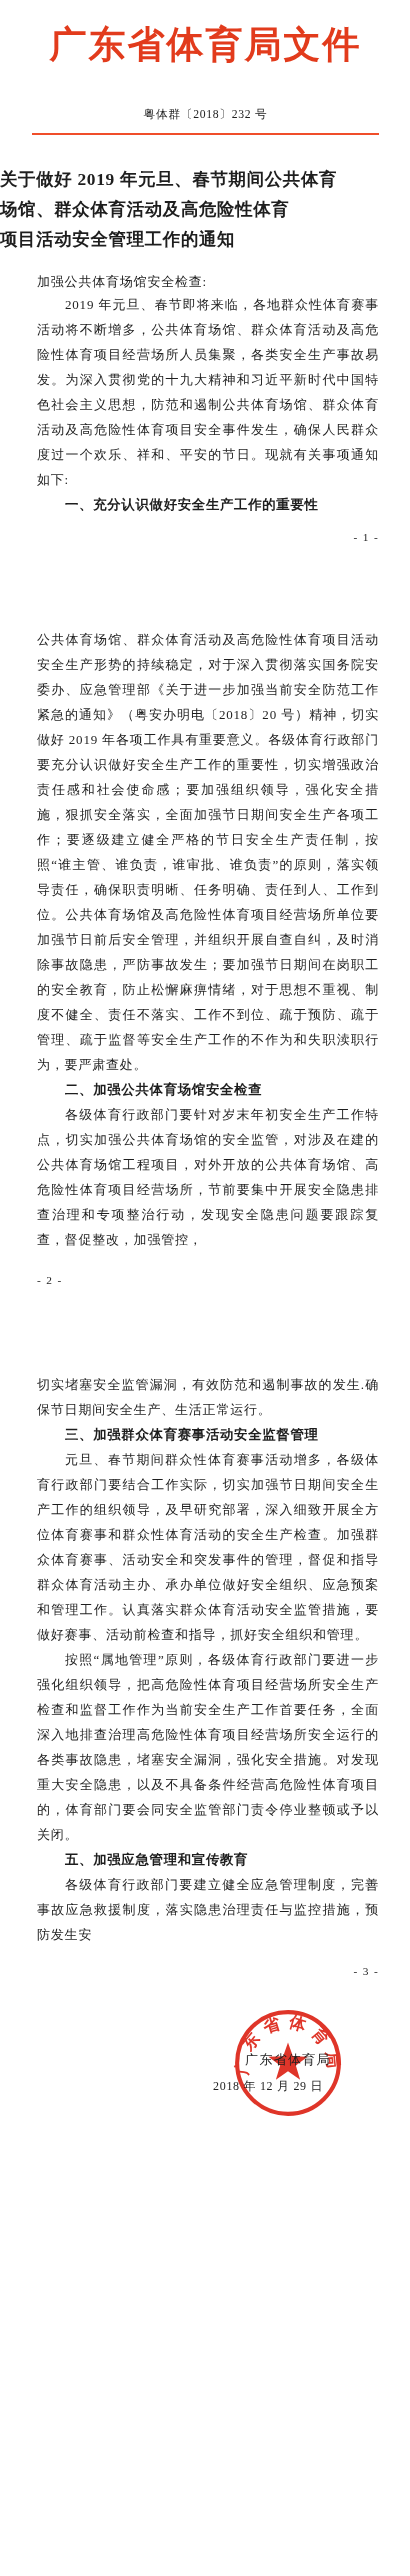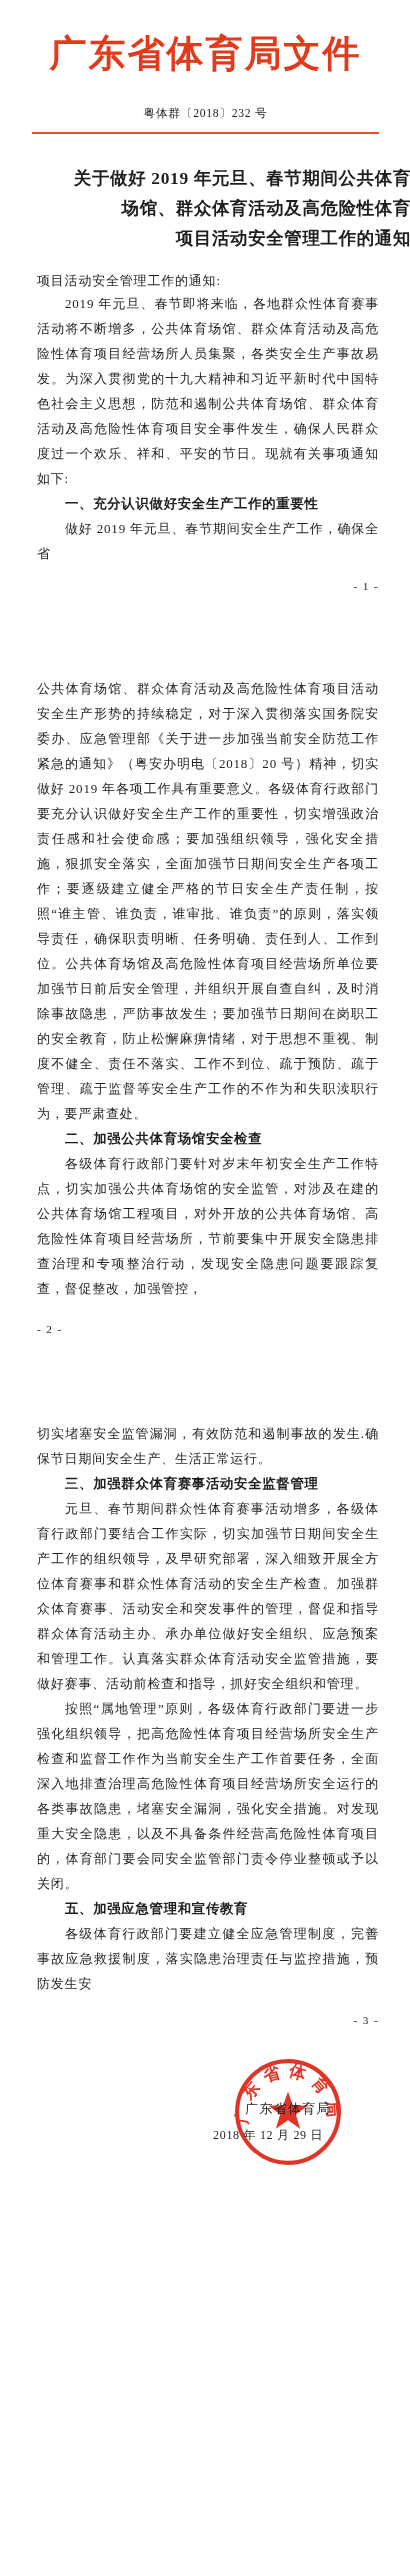--- a/index.html
+++ b/index.html
@@ -14,46 +14,45 @@
   .doc{
     position:relative;
     width:411px;height:2576px;
     margin:0 auto;
     background:#ffffff;
     overflow:hidden;
     color:var(--text-black);
     font-family:"Liberation Serif","DejaVu Serif",serif;
   }
   .org-title{
-    padding-top:29px;
+    padding-top:20px;
     text-align:center;
     font-size:37px;
     font-weight:700;
     letter-spacing:2px;
     color:var(--accent-red);
     font-family:"Liberation Serif","DejaVu Serif",serif;
   }
   .doc-number{
-    margin-top:27px;
+    margin-top:37px;
     text-align:center;
     font-size:11.7px;
     letter-spacing:0.7px;
   }
   .red-rule{
     margin:10.7px 32px 0 32px;
     border-top:2px solid var(--rule-red);
   }
   .title{
     margin-top:29px;
-    text-align:right;
+    text-align:left;
     font-size:17.4px;
     font-weight:700;
     line-height:30px;
     letter-spacing:0.7px;
-    padding-left:7px;
   }
   .salutation{
     margin:17.4px 32px 0 37px;
     font-size:13px;
     line-height:21.4px;
     letter-spacing:0.8px;
   }
   .para{
     margin:0 32px 0 37px;
     font-size:13px;
@@ -103,27 +102,26 @@
   <div class="doc-number">粤体群〔2018〕232 号</div>
 
   <div class="red-rule"></div>
 
   <div class="title">
     <div>关于做好 2019 年元旦、春节期间公共体育</div>
     <div>场馆、群众体育活动及高危险性体育</div>
     <div>项目活动安全管理工作的通知</div>
   </div>
 
-  <div class="salutation">项目活动安全管理工作的通知:</div>
+  <div class="salutation">加强公共体育场馆安全检查:</div>
 
   <p class="para indent">2019 年元旦、春节即将来临，各地群众性体育赛事活动将不断增多，公共体育场馆、群众体育活动及高危险性体育项目经营场所人员集聚，各类安全生产事故易发。为深入贯彻党的十九大精神和习近平新时代中国特色社会主义思想，防范和遏制公共体育场馆、群众体育活动及高危险性体育项目安全事件发生，确保人民群众度过一个欢乐、祥和、平安的节日。现就有关事项通知如下:</p>
 
   <div class="heading">一、充分认识做好安全生产工作的重要性</div>
 
-  <p class="para indent">做好 2019 年元旦、春节期间安全生产工作，确保全省</p>
 
   <div class="pagenum right">- 1 -</div>
 
   <p class="para gap-p2">公共体育场馆、群众体育活动及高危险性体育项目活动安全生产形势的持续稳定，对于深入贯彻落实国务院安委办、应急管理部《关于进一步加强当前安全防范工作紧急的通知》（粤安办明电〔2018〕20 号）精神，切实做好 2019 年各项工作具有重要意义。各级体育行政部门要充分认识做好安全生产工作的重要性，切实增强政治责任感和社会使命感；要加强组织领导，强化安全措施，狠抓安全落实，全面加强节日期间安全生产各项工作；要逐级建立健全严格的节日安全生产责任制，按照“谁主管、谁负责，谁审批、谁负责”的原则，落实领导责任，确保职责明晰、任务明确、责任到人、工作到位。公共体育场馆及高危险性体育项目经营场所单位要加强节日前后安全管理，并组织开展自查自纠，及时消除事故隐患，严防事故发生；要加强节日期间在岗职工的安全教育，防止松懈麻痹情绪，对于思想不重视、制度不健全、责任不落实、工作不到位、疏于预防、疏于管理、疏于监督等安全生产工作的不作为和失职渎职行为，要严肃查处。</p>
 
   <div class="heading">二、加强公共体育场馆安全检查</div>
 
   <p class="para indent">各级体育行政部门要针对岁末年初安全生产工作特点，切实加强公共体育场馆的安全监管，对涉及在建的公共体育场馆工程项目，对外开放的公共体育场馆、高危险性体育项目经营场所，节前要集中开展安全隐患排查治理和专项整治行动，发现安全隐患问题要跟踪复查，督促整改，加强管控，</p>
 
   <div class="pagenum left">- 2 -</div>

